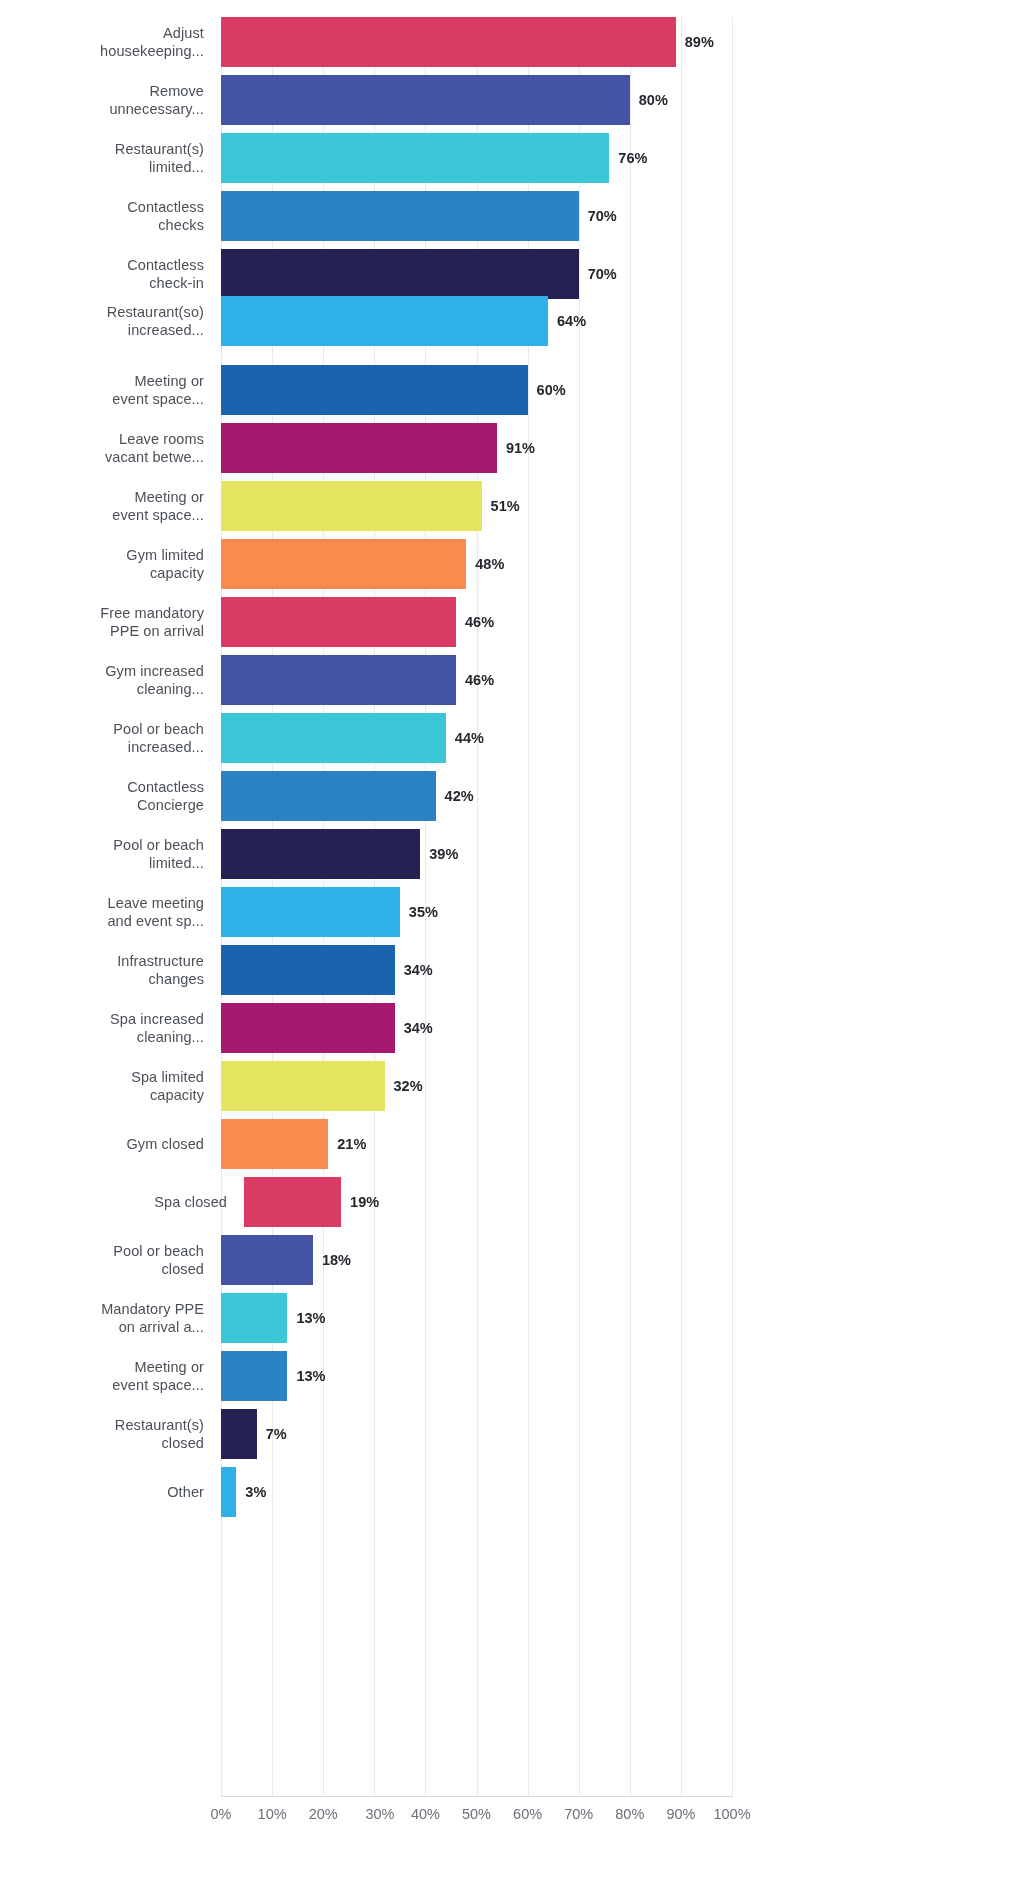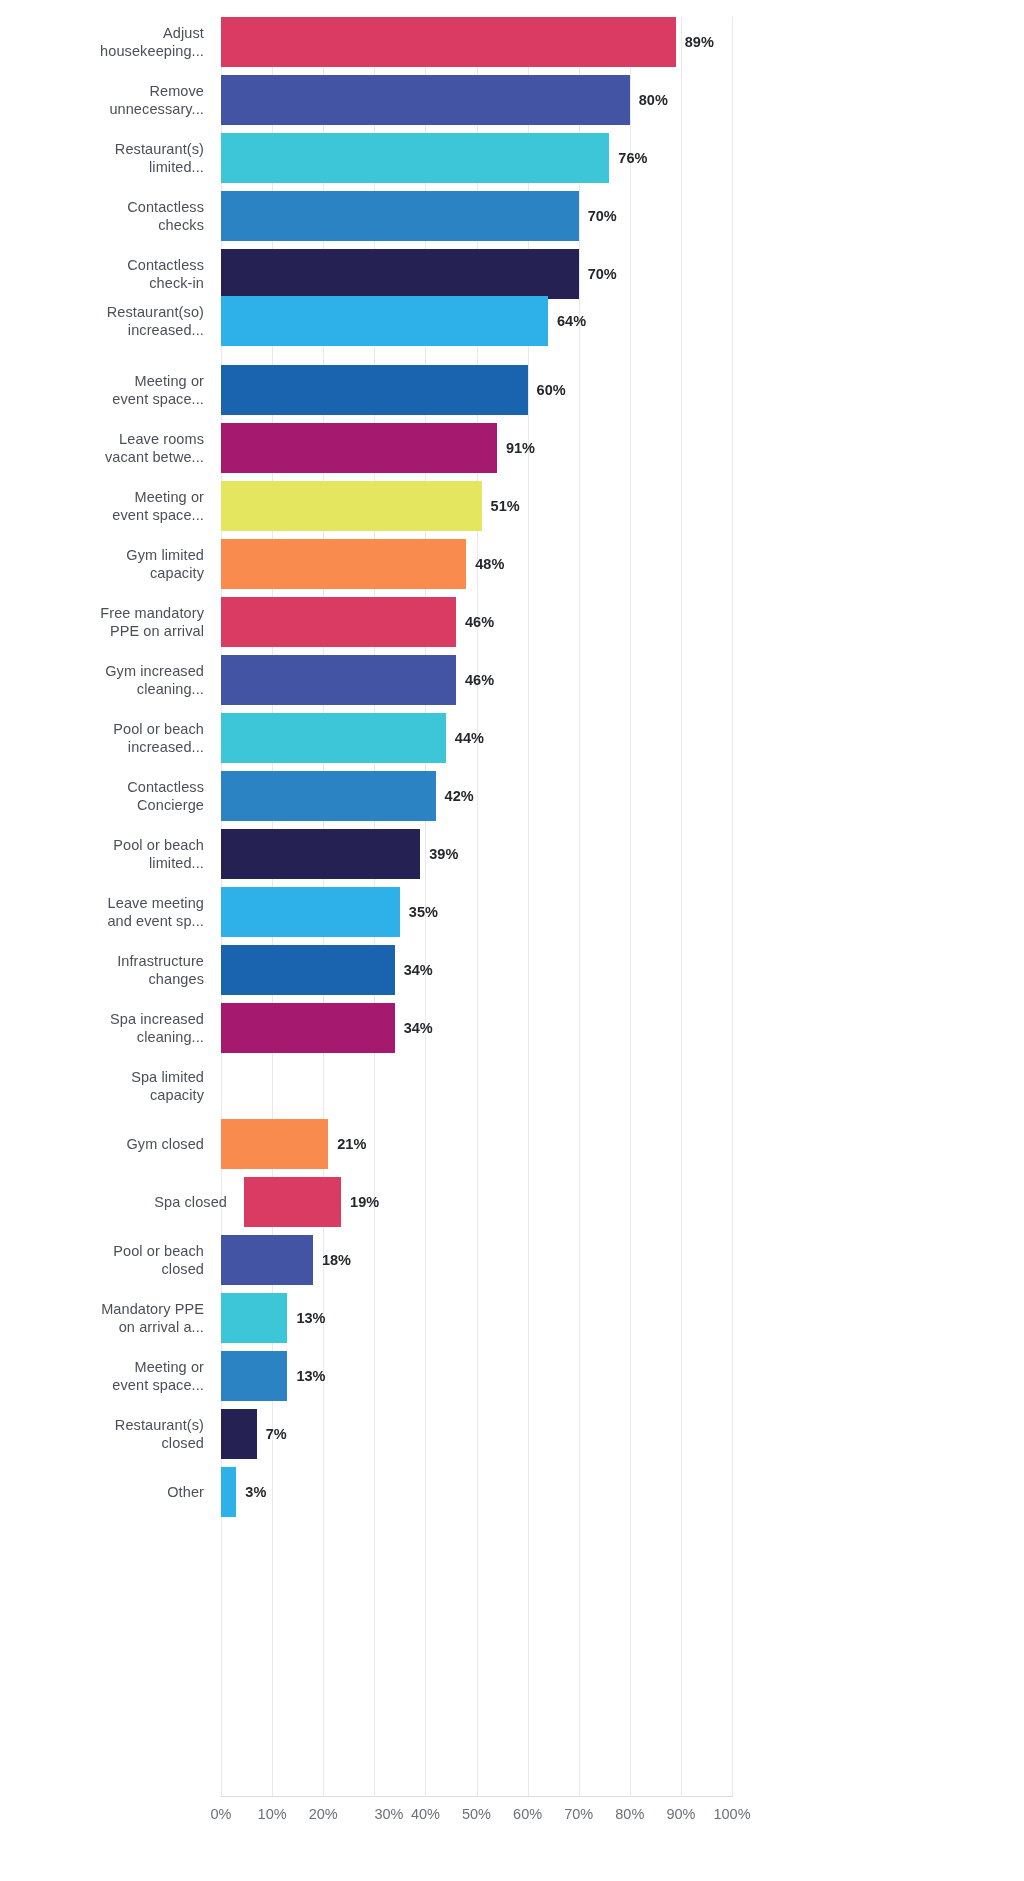--- a/index.html
+++ b/index.html
@@ -262,20 +262,24 @@
         <div class="cat-label">Spa increased
 cleaning...</div>
         <div class="bar-wrap">
           <div class="bar" style="width: 173.74px; background: rgb(165, 25, 111);"></div>
           <div class="bar-value">34%</div>
         </div>
       </div>
       <div class="row" style="top: 1057px;">
         <div class="cat-label">Spa limited
 capacity</div>
+        <div class="bar-wrap">
+          <div class="bar" style="width: 163.52px; background: rgb(229, 230, 95);"></div>
+          <div class="bar-value">32%</div>
+        </div>
       </div>
       <div class="row" style="top: 1115px;">
         <div class="cat-label">Gym closed</div>
         <div class="bar-wrap">
           <div class="bar" style="width: 107.31px; background: rgb(249, 139, 78);"></div>
           <div class="bar-value">21%</div>
         </div>
       </div>
       <div class="row" style="top: 1173px; margin-left: 23px;">
         <div class="cat-label">Spa closed</div>
@@ -321,21 +325,21 @@
         <div class="bar-wrap">
           <div class="bar" style="width: 15.33px; background: rgb(45, 177, 232);"></div>
           <div class="bar-value">3%</div>
         </div>
       </div>
     </div>
   <div id="x-axis">
       <div class="xtick" style="left: 221px;">0%</div>
       <div class="xtick" style="left: 272.1px;">10%</div>
       <div class="xtick" style="left: 323.2px;">20%</div>
-      <div class="xtick" style="left: 389px; text-align: center;">30%</div>
+      <div class="xtick" style="left: 380px; text-align: center;">30%</div>
       <div class="xtick" style="left: 425.4px;">40%</div>
       <div class="xtick" style="left: 476.5px;">50%</div>
       <div class="xtick" style="left: 527.6px;">60%</div>
       <div class="xtick" style="left: 578.7px;">70%</div>
       <div class="xtick" style="left: 629.8px;">80%</div>
       <div class="xtick" style="left: 680.9px;">90%</div>
       <div class="xtick" style="left: 732px;">100%</div>
     </div>
 
 </div>

